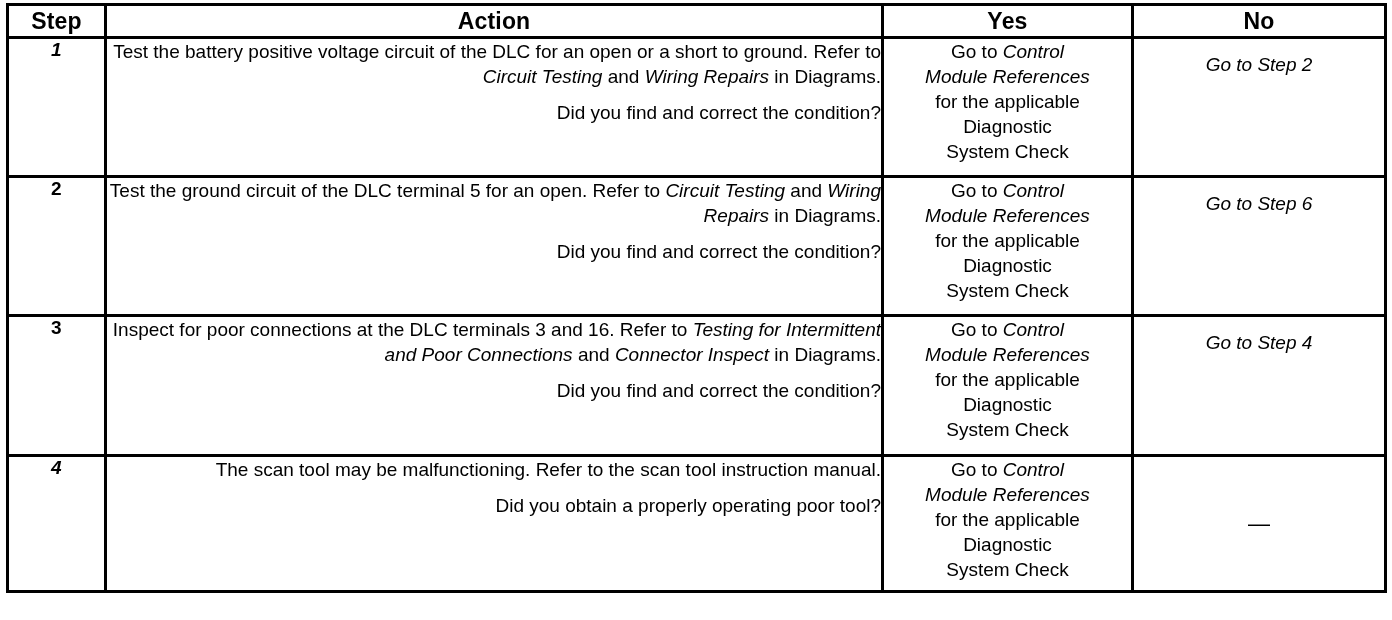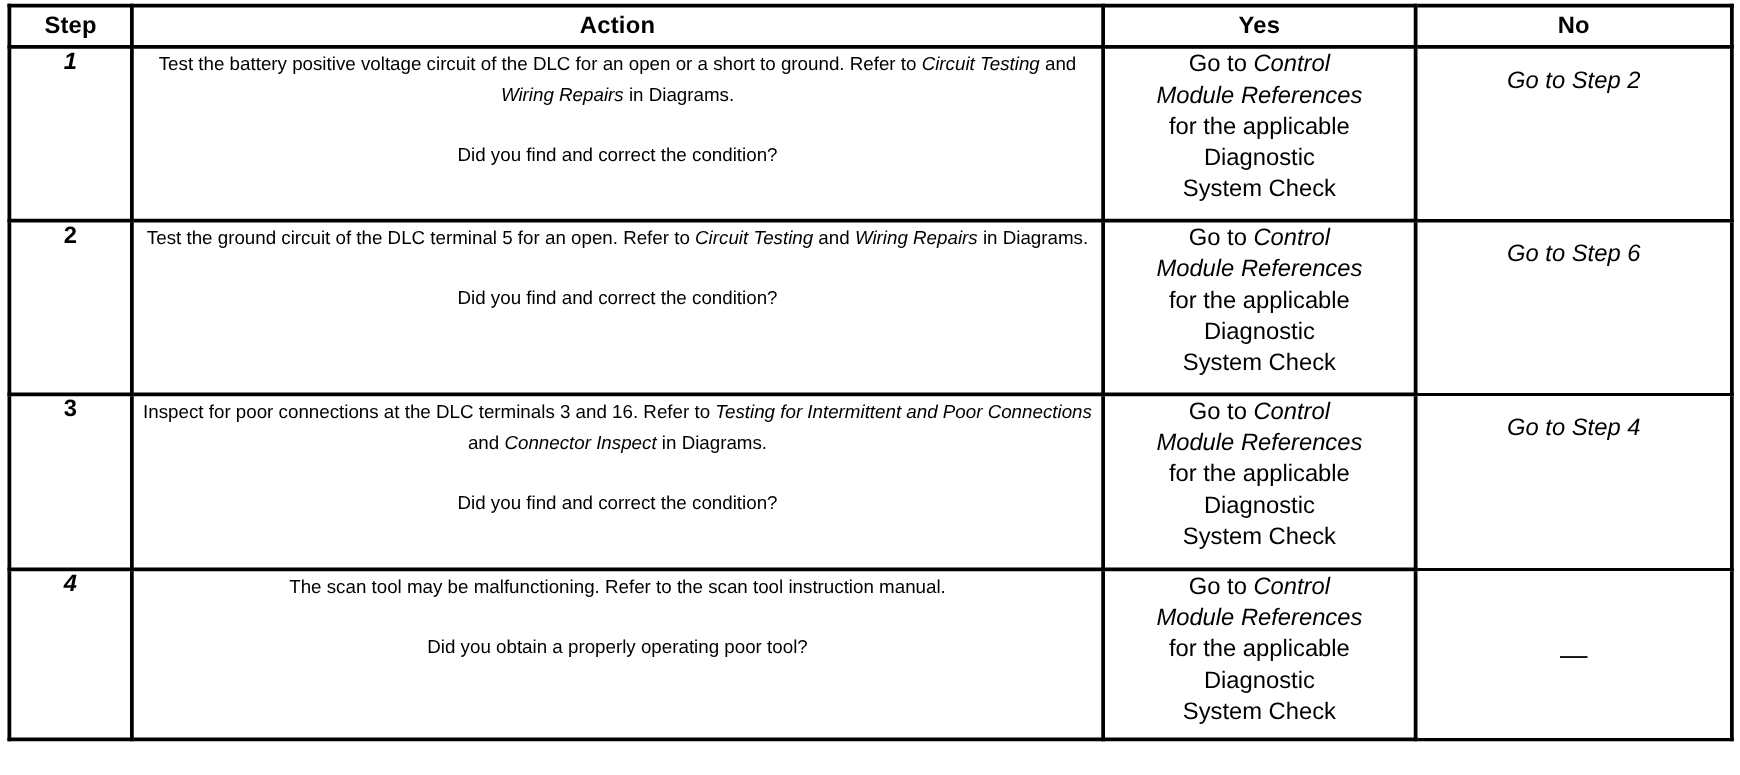--- a/index.html
+++ b/index.html
@@ -42,45 +42,45 @@
   col.c-action { width: 777px; }
   col.c-yes    { width: 250px; }
   col.c-no     { width: 253px; }
 
   
   thead th {
     height: 30px;
     text-align: center;
     vertical-align: middle;
     font-weight: bold;
-    font-size: 19px;
+    font-size: 23px;
     letter-spacing: 0.2px;
     line-height: 30px;
   }
 
   
   td.step {
     text-align: center;
     vertical-align: middle;
     font-size: 19px;
     font-weight: bold;
     letter-spacing: 0.5px;
   }
   td.step .num-i { font-style: italic; }
   td.step .num-r { font-style: normal; }
 
   
   td.action {
     padding: 9px 10px 6px 13px;
-    font-size: 15px;
+    font-size: 19px;
     line-height: 25px;
-    text-align: center;
+    text-align: right;
   }
   td.action .para { margin: 0 0 0 0; }
-  td.action .para + .para { margin-top: 23px; }
+  td.action .para + .para { margin-top: 11px; }
   td.action i { font-style: italic; }
 
   
   td.yes {
     padding: 8px 6px 6px 6px;
     text-align: center;
     font-size: 19px;
     line-height: 25px;
   }
   td.yes i { font-style: italic; }

